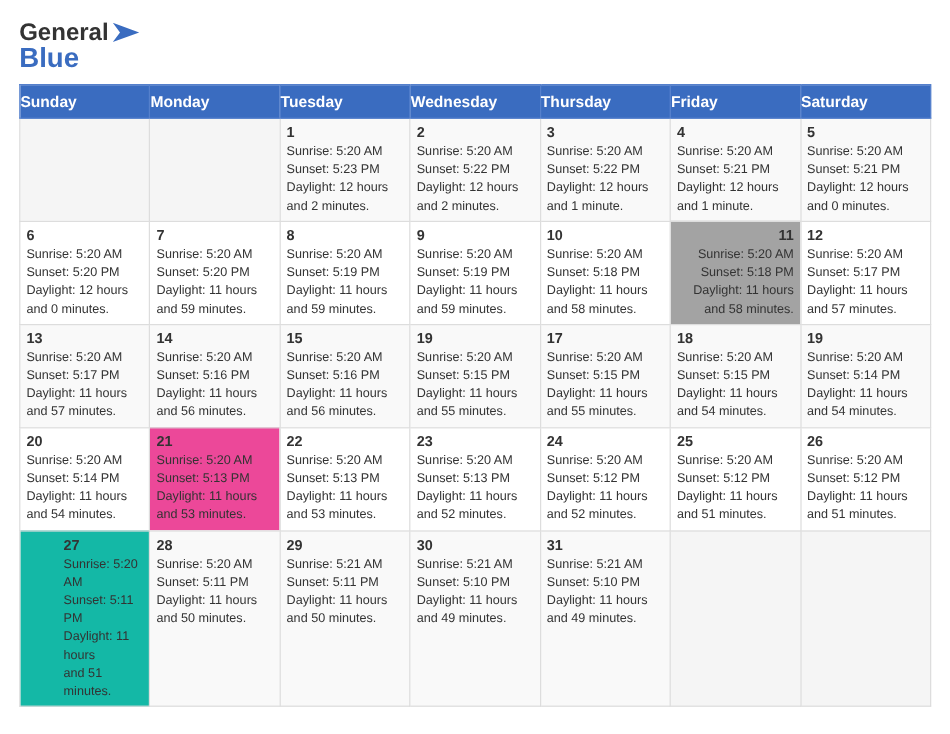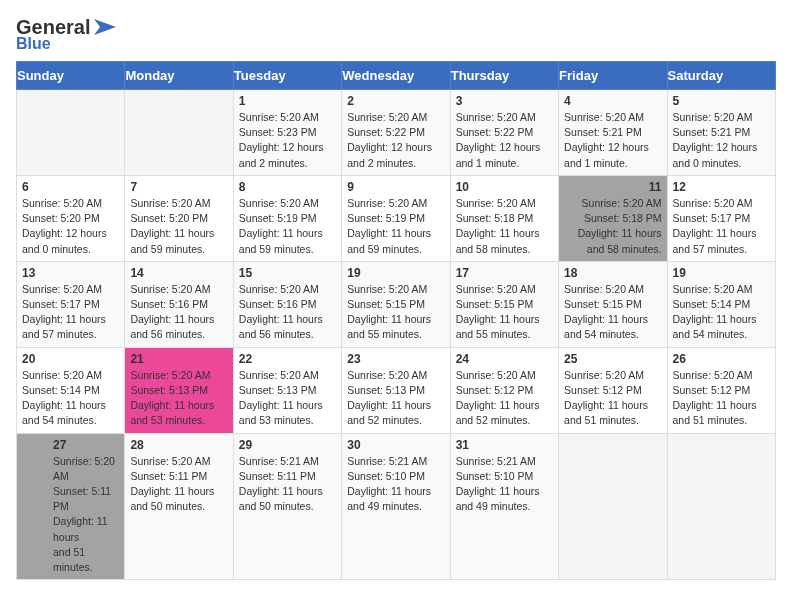--- a/index.html
+++ b/index.html
@@ -77,21 +77,21 @@
 <body>
 
 <div class="header">
   <div class="logo">
     <div style="display:flex;align-items:center;gap:2px;">
       <span style="font-size:20px;font-weight:bold;color:#333;">General</span>
       <svg width="22" height="16" viewBox="0 0 22 16" style="margin-left:2px;margin-top:-2px;">
         <polygon points="0,16 22,8 0,0 6,8" fill="#3a6cc0"></polygon>
       </svg>
     </div>
-    <span style="font-size:16px;font-weight:bold;color:#3a6cc0;margin-top:-4px;">Blue</span>
+    <span style="font-size:23px;font-weight:bold;color:#3a6cc0;margin-top:-4px;">Blue</span>
   </div>
   <div class="title-block">
     <div class="main-title"></div>
     <div class="subtitle"></div>
   </div>
 </div>
 
 <table class="calendar">
   <thead>
     <tr>
@@ -213,21 +213,21 @@
         <td style="background: rgb(255, 255, 255); margin-left: 28px;">
           <span class="day-number">25</span>
           <div class="day-info">Sunrise: 5:20 AM<br>Sunset: 5:12 PM<br>Daylight: 11 hours<br>and 51 minutes.</div>
         </td>
         <td style="background: rgb(255, 255, 255);">
           <span class="day-number">26</span>
           <div class="day-info">Sunrise: 5:20 AM<br>Sunset: 5:12 PM<br>Daylight: 11 hours<br>and 51 minutes.</div>
         </td>
       </tr>
       <tr>
-        <td style="background: #a3a3a3; padding-left: 36px;">
+        <td style="background: #14b8a6; padding-left: 36px;">
           <span class="day-number">27</span>
           <div class="day-info">Sunrise: 5:20 AM<br>Sunset: 5:11 PM<br>Daylight: 11 hours<br>and 51 minutes.</div>
         </td>
         <td style="background: rgb(249, 249, 249);">
           <span class="day-number">28</span>
           <div class="day-info">Sunrise: 5:20 AM<br>Sunset: 5:11 PM<br>Daylight: 11 hours<br>and 50 minutes.</div>
         </td>
         <td style="background: rgb(249, 249, 249);">
           <span class="day-number">29</span>
           <div class="day-info">Sunrise: 5:21 AM<br>Sunset: 5:11 PM<br>Daylight: 11 hours<br>and 50 minutes.</div>

